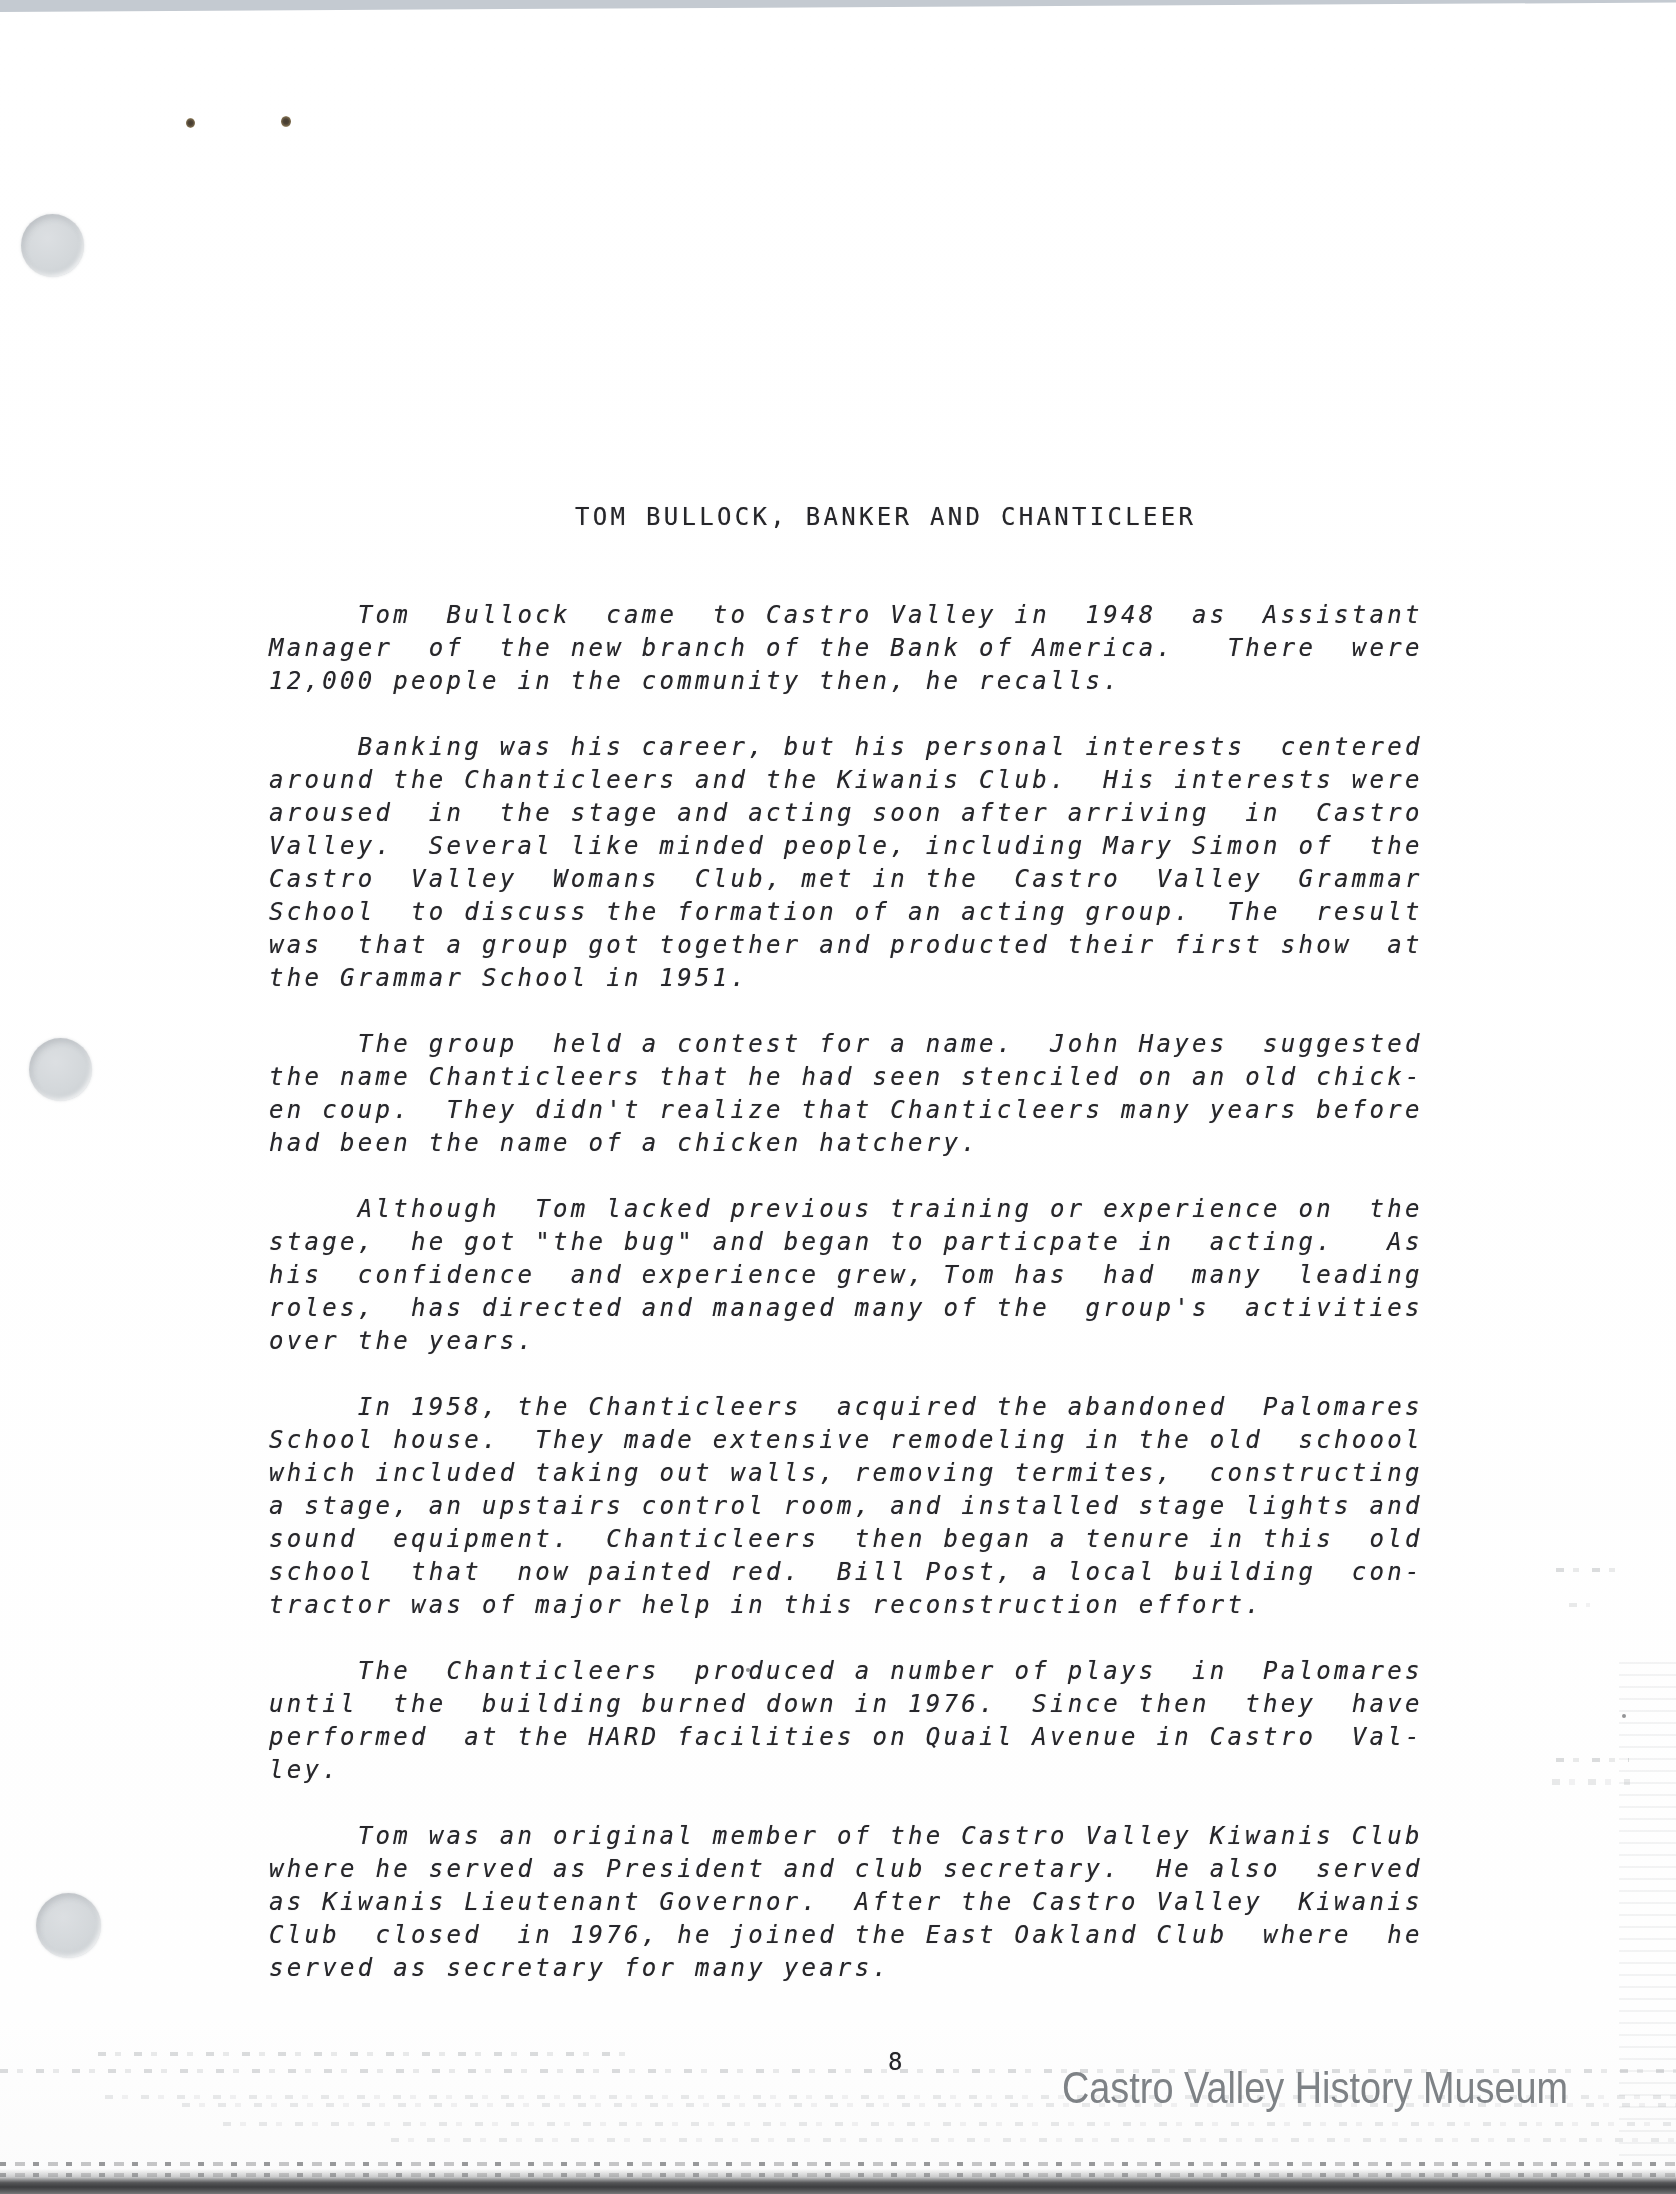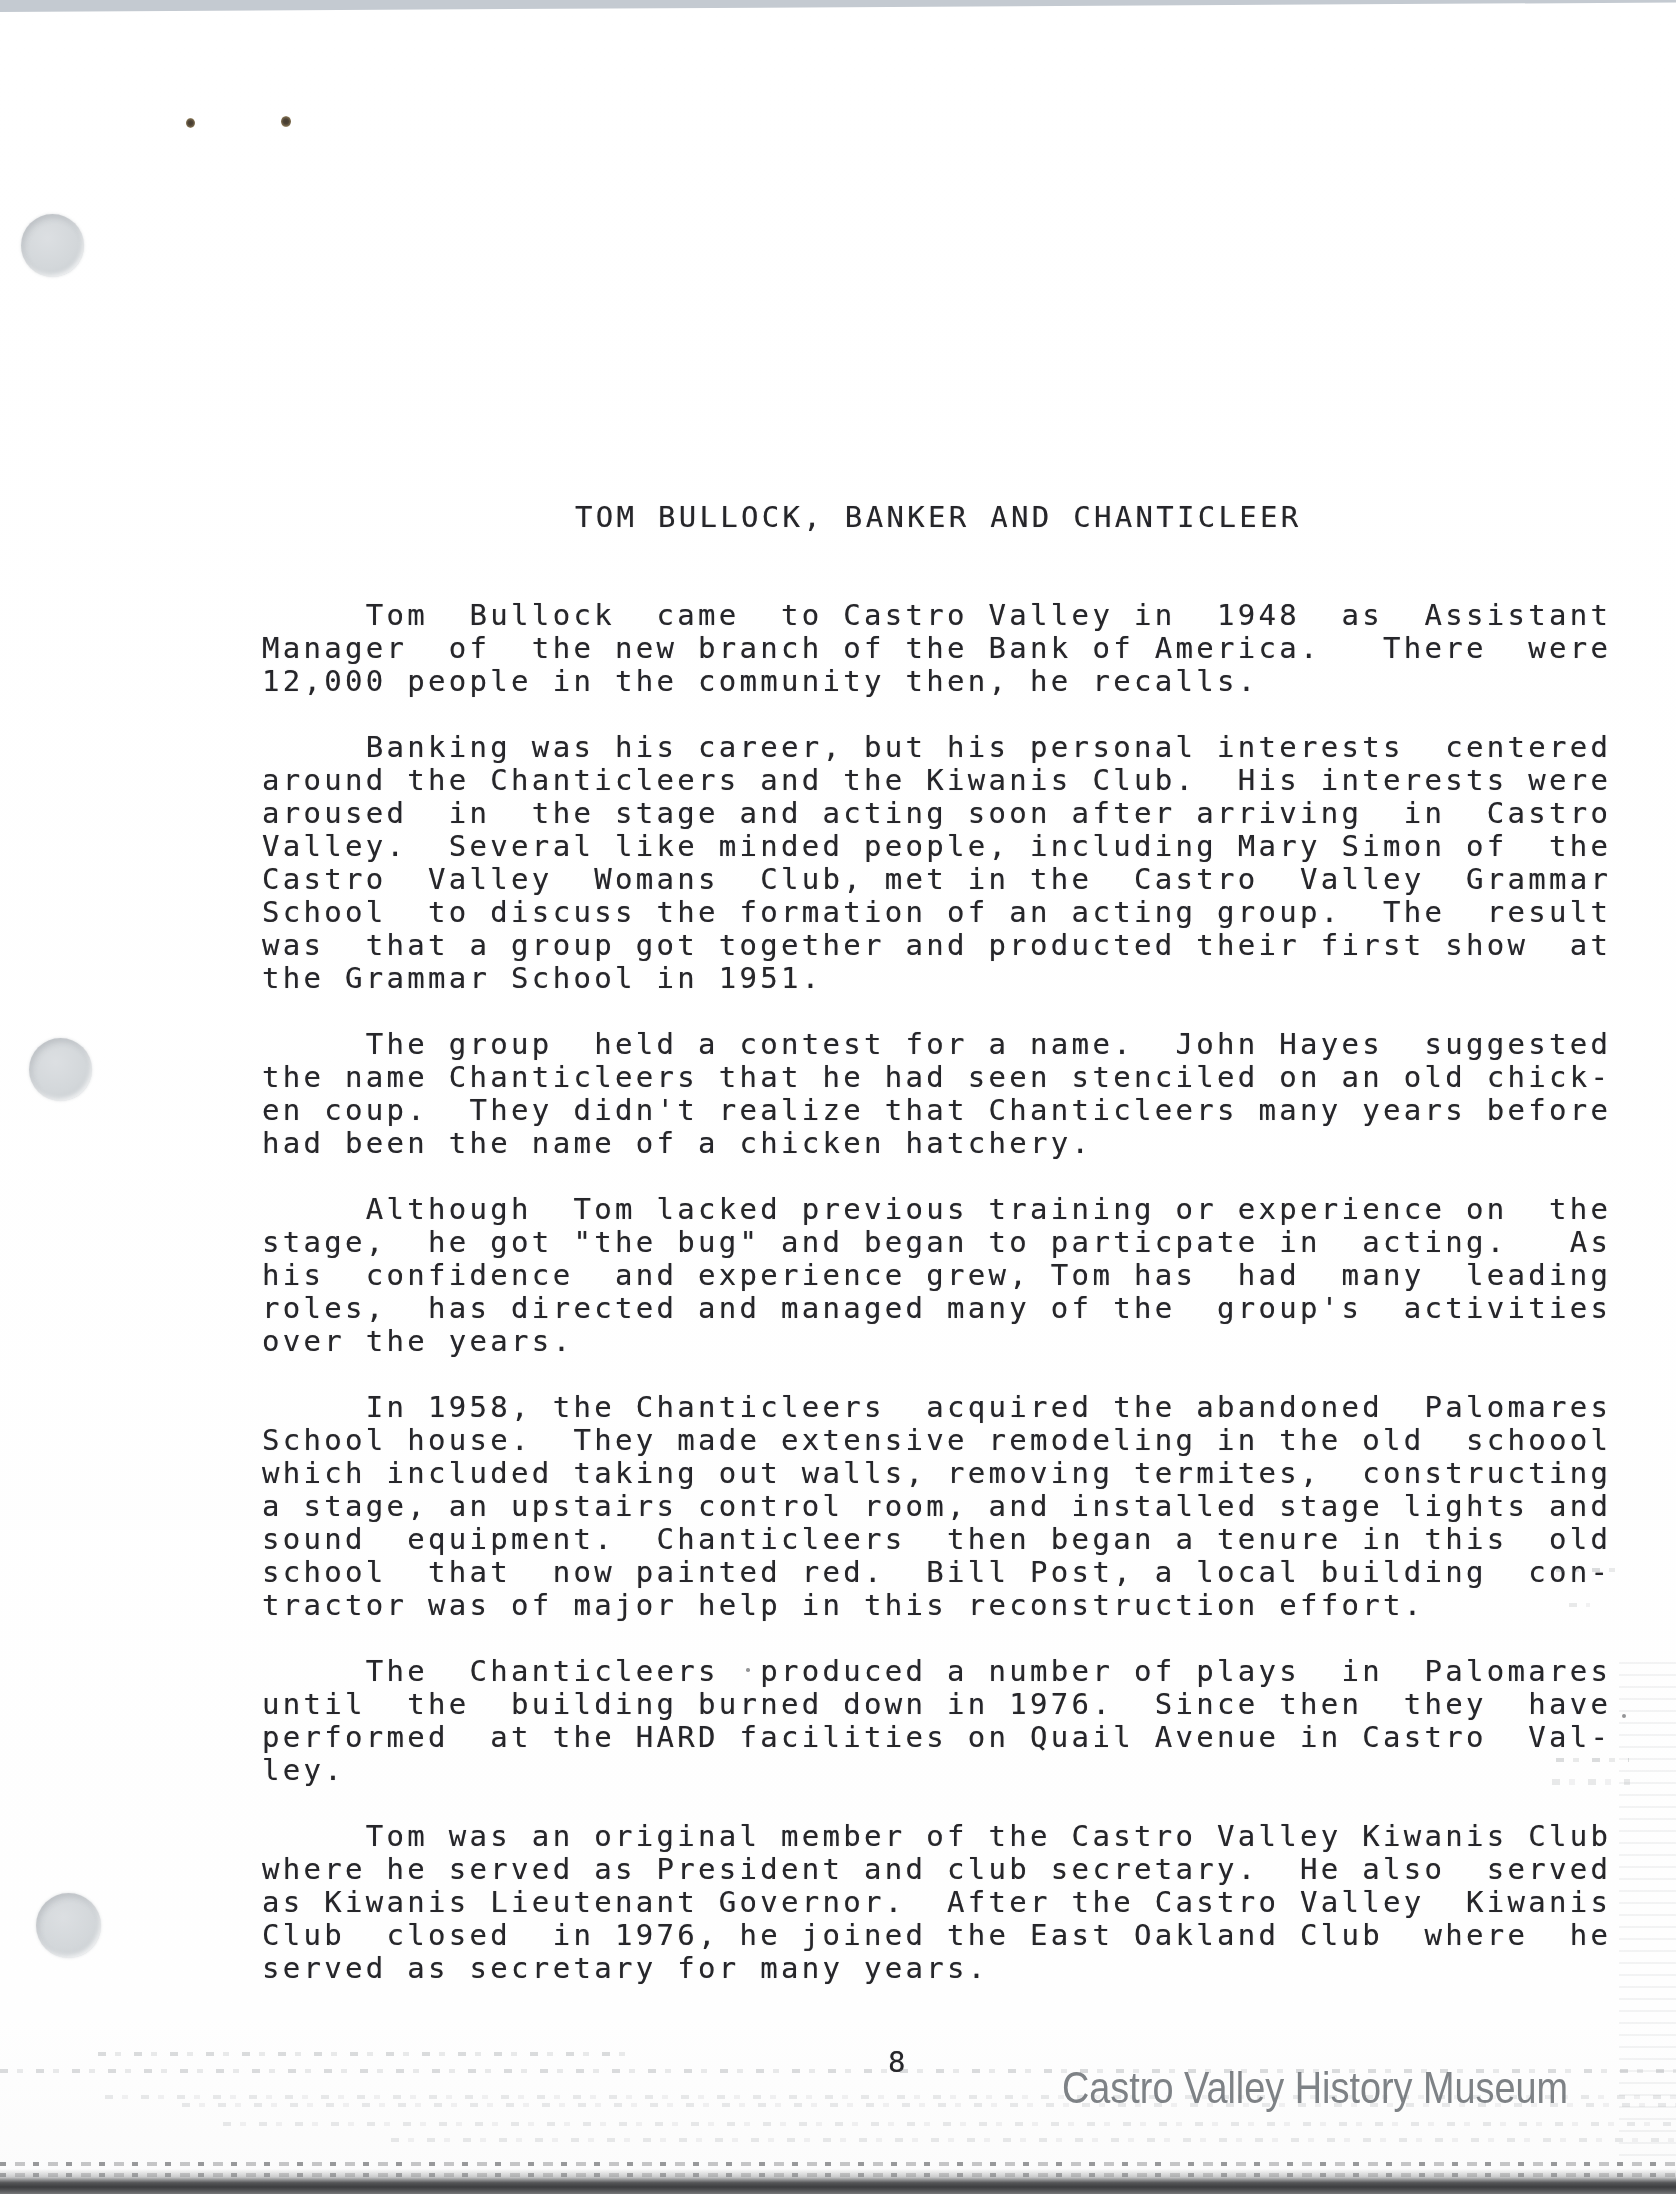--- a/index.html
+++ b/index.html
@@ -14,30 +14,30 @@
   .page {
     position: relative;
     width: 1676px;
     height: 2194px;
     background: linear-gradient(180deg, #ffffff 0%, #fefefe 92%, #fbfbfb 100%);
   }
 
   
   .typed {
     font-family: "DejaVu Sans Mono", monospace;
-    font-size: 29px;
+    font-size: 24px;
     line-height: 33px;
     letter-spacing: 3.3px;
     color: #26262a;
     text-shadow: 0 0 0.7px rgba(35,35,40,0.45);
     white-space: pre;
     margin: 0;
   }
   .doc-title   { position: absolute; left: 575px; top: 501px; }
-  .doc-body    { position: absolute; left: 262px; top: 599px; }
+  .doc-body    { position: absolute; left: 269px; top: 599px; font-style: italic; }
   .page-number { position: absolute; left: 888px; top: 2046px; }
 
   
   .watermark {
     position: absolute;
     left: 1062px;
     top: 2066px;
     font-family: "Liberation Sans", sans-serif;
     font-size: 44px;
     line-height: 1;

